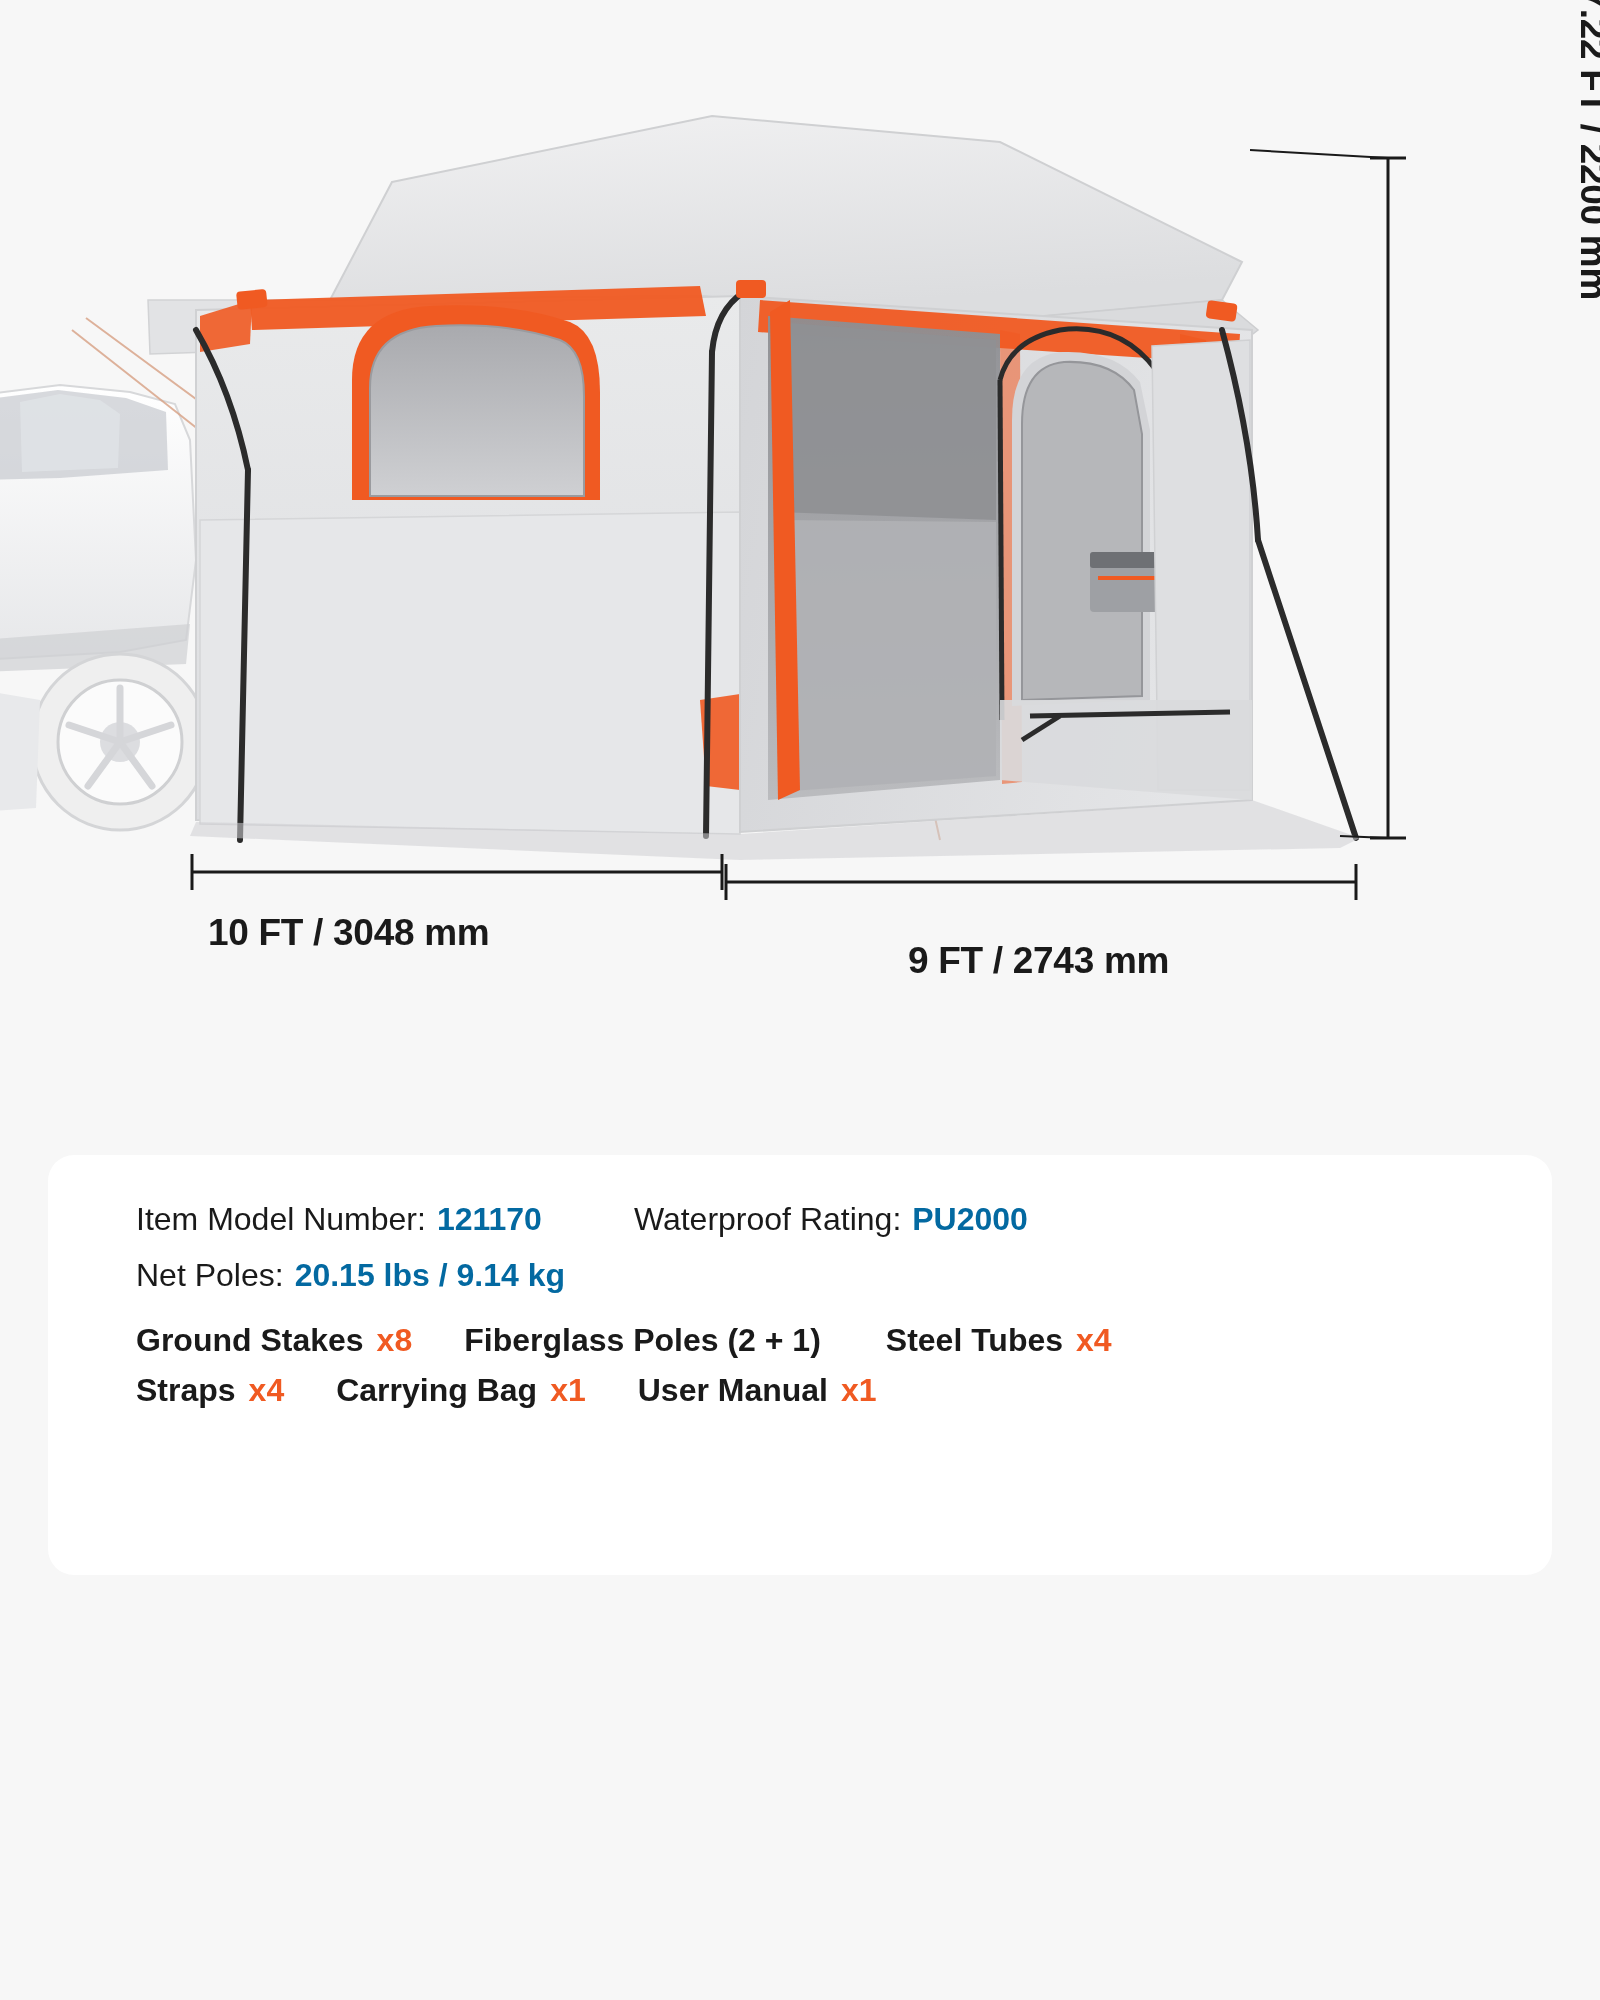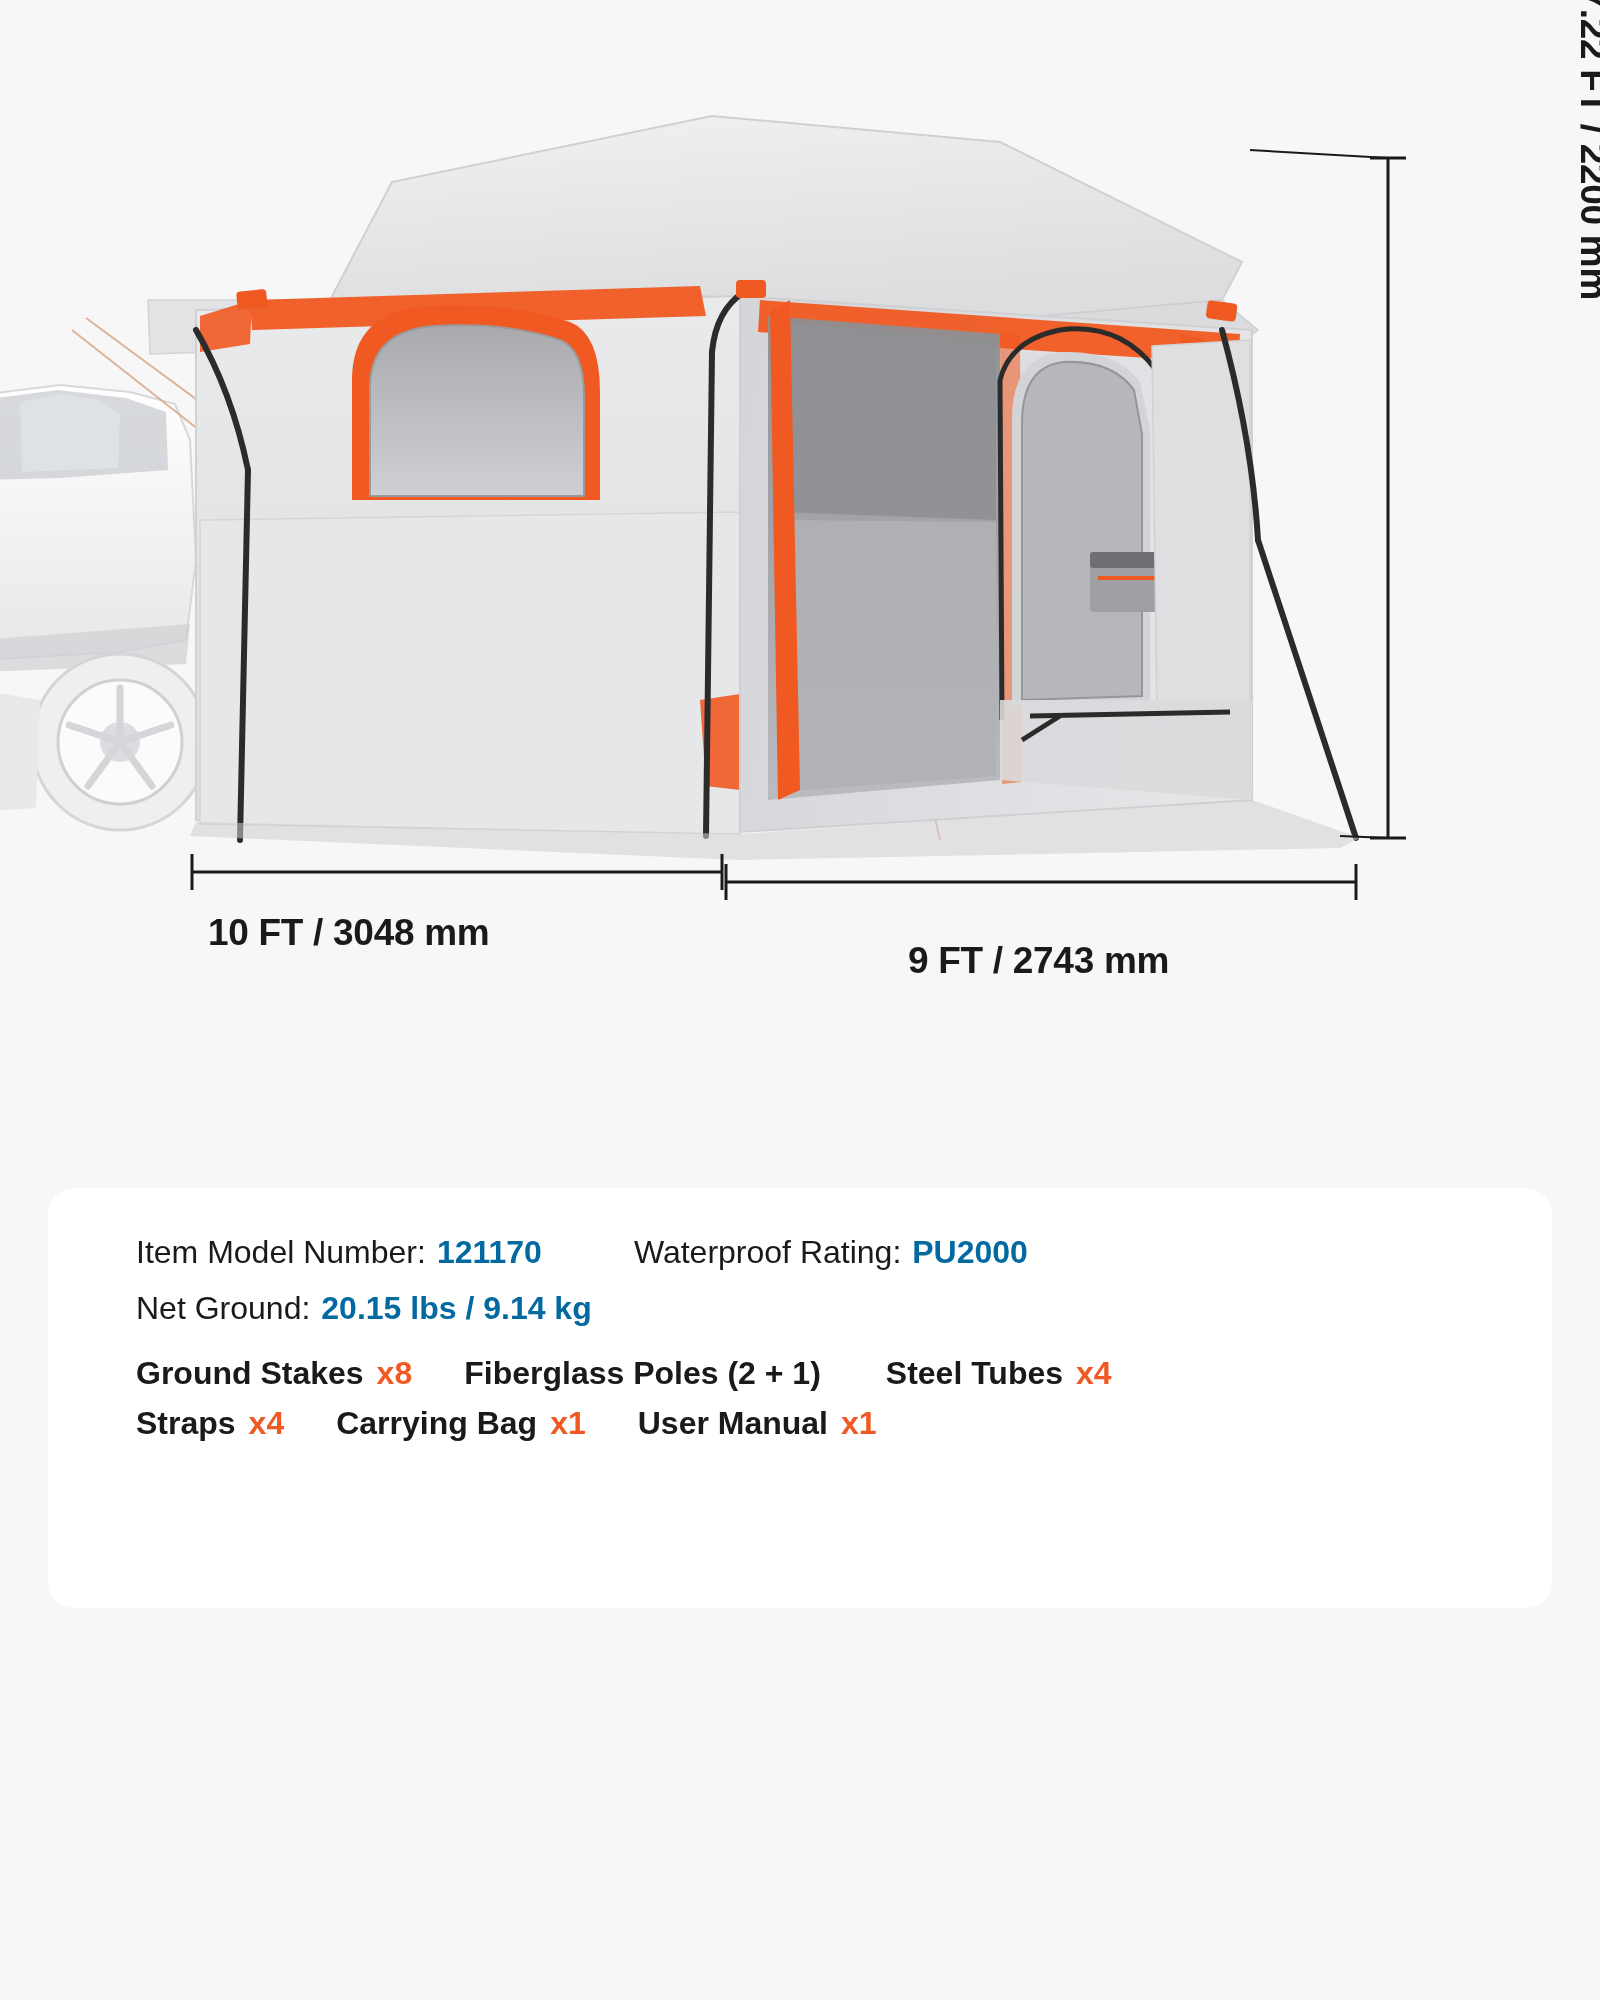--- a/index.html
+++ b/index.html
@@ -53,21 +53,21 @@
   }
   .dim-width-right {
     left: 908px;
     top: 940px;
   }
 
   
   .spec-card {
     position: absolute;
     left: 48px;
-    top: 1188px;
+    top: 1155px;
     width: 1504px;
     height: 420px;
     background: #ffffff;
     border-radius: 26px;
   }
   .spec-inner {
     padding: 46px 0 0 88px;
   }
   .row {
     display: flex;
@@ -273,21 +273,21 @@
 
       <div class="row">
         <span class="label">Item Model Number:</span>
         <span class="value">121170</span>
         <span class="gap-lg"></span>
         <span class="label">Waterproof Rating:</span>
         <span class="value">PU2000</span>
       </div>
 
       <div class="row">
-        <span class="label">Net Ground:</span>
+        <span class="label">Net Poles:</span>
         <span class="value">20.15 lbs / 9.14 kg</span>
       </div>
 
 
       <div class="accessories">
         <div class="acc-row">
           <span class="acc-item">
             <span class="acc-name">Ground Stakes</span>
             <span class="acc-qty">x8</span>
           </span>

